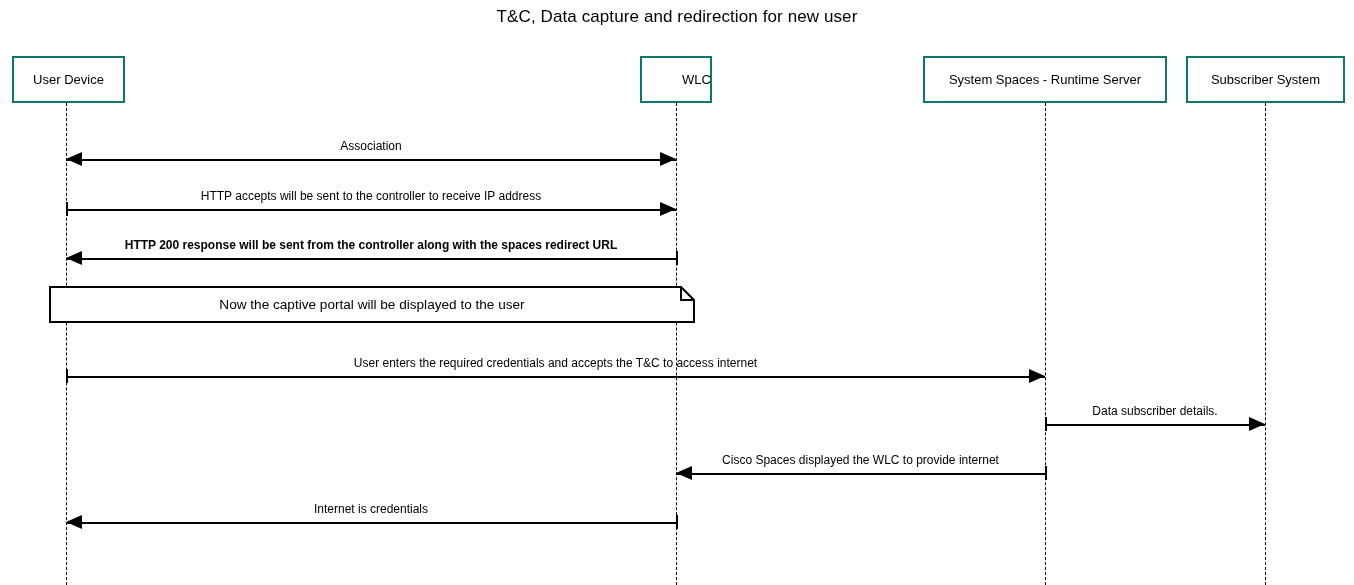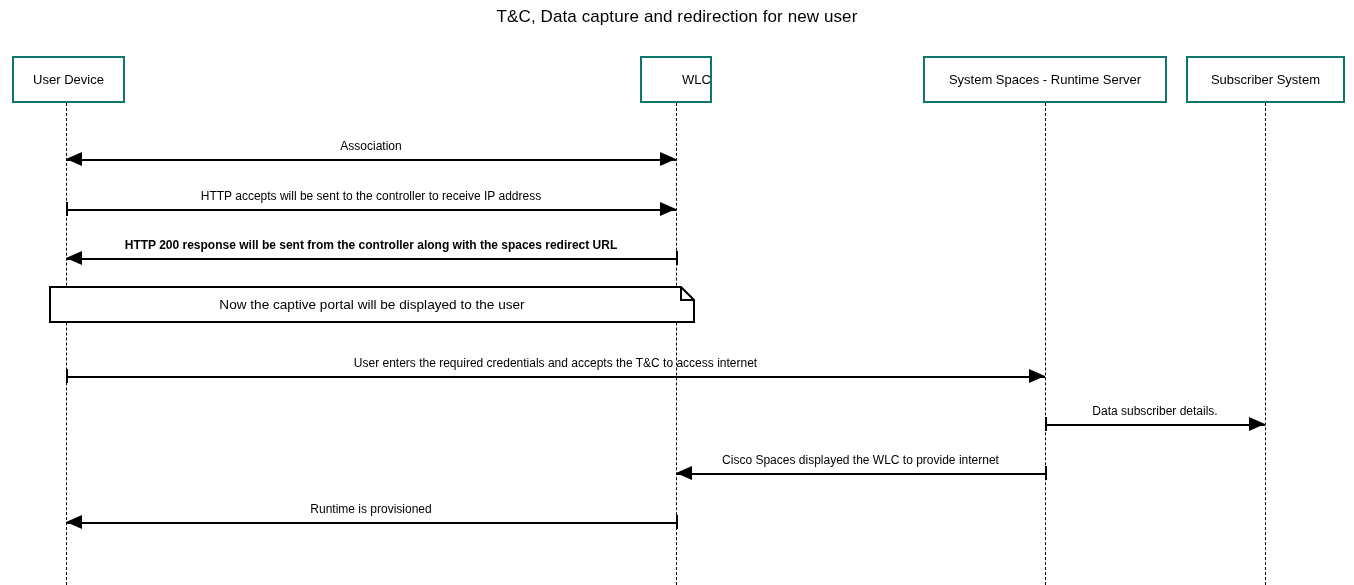--- a/index.html
+++ b/index.html
@@ -186,21 +186,21 @@
       <div class="message" style="left: 0px; top: 473px; width: 1354px;">
         <div class="msg-line" style="left: 676px; width: 369px;"></div>
         <div class="stub" style="left: 1045px;"></div>
         <div class="head left" style="left: 676px;"></div>
         <div class="msg-label" style="left: 676px; width: 369px;">Cisco Spaces displayed the WLC to provide internet</div>
       </div>
       <div class="message" style="left: 0px; top: 522px; width: 1354px;">
         <div class="msg-line" style="left: 66px; width: 610px;"></div>
         <div class="stub" style="left: 676px;"></div>
         <div class="head left" style="left: 66px;"></div>
-        <div class="msg-label" style="left: 66px; width: 610px;">Runtime is provisioned</div>
+        <div class="msg-label" style="left: 66px; width: 610px;">Internet is credentials</div>
       </div>
     </div>
   <div id="notes-layer">
       <div class="note" style="left: 49px; top: 286px; width: 646px; height: 37px; padding-left: 28px;">
         <svg class="note-shape" viewBox="0 0 646 37" preserveAspectRatio="none">
           <path d="M1,1 L632,1 L645,14 L645,36 L1,36 Z" fill="#ffffff" stroke="#000000" stroke-width="2"></path>
           <path d="M632,1 L632,14 L645,14" fill="none" stroke="#000000" stroke-width="2"></path>
         </svg>
         <div class="note-label">Now the captive portal will be displayed to the user</div>
       </div>

